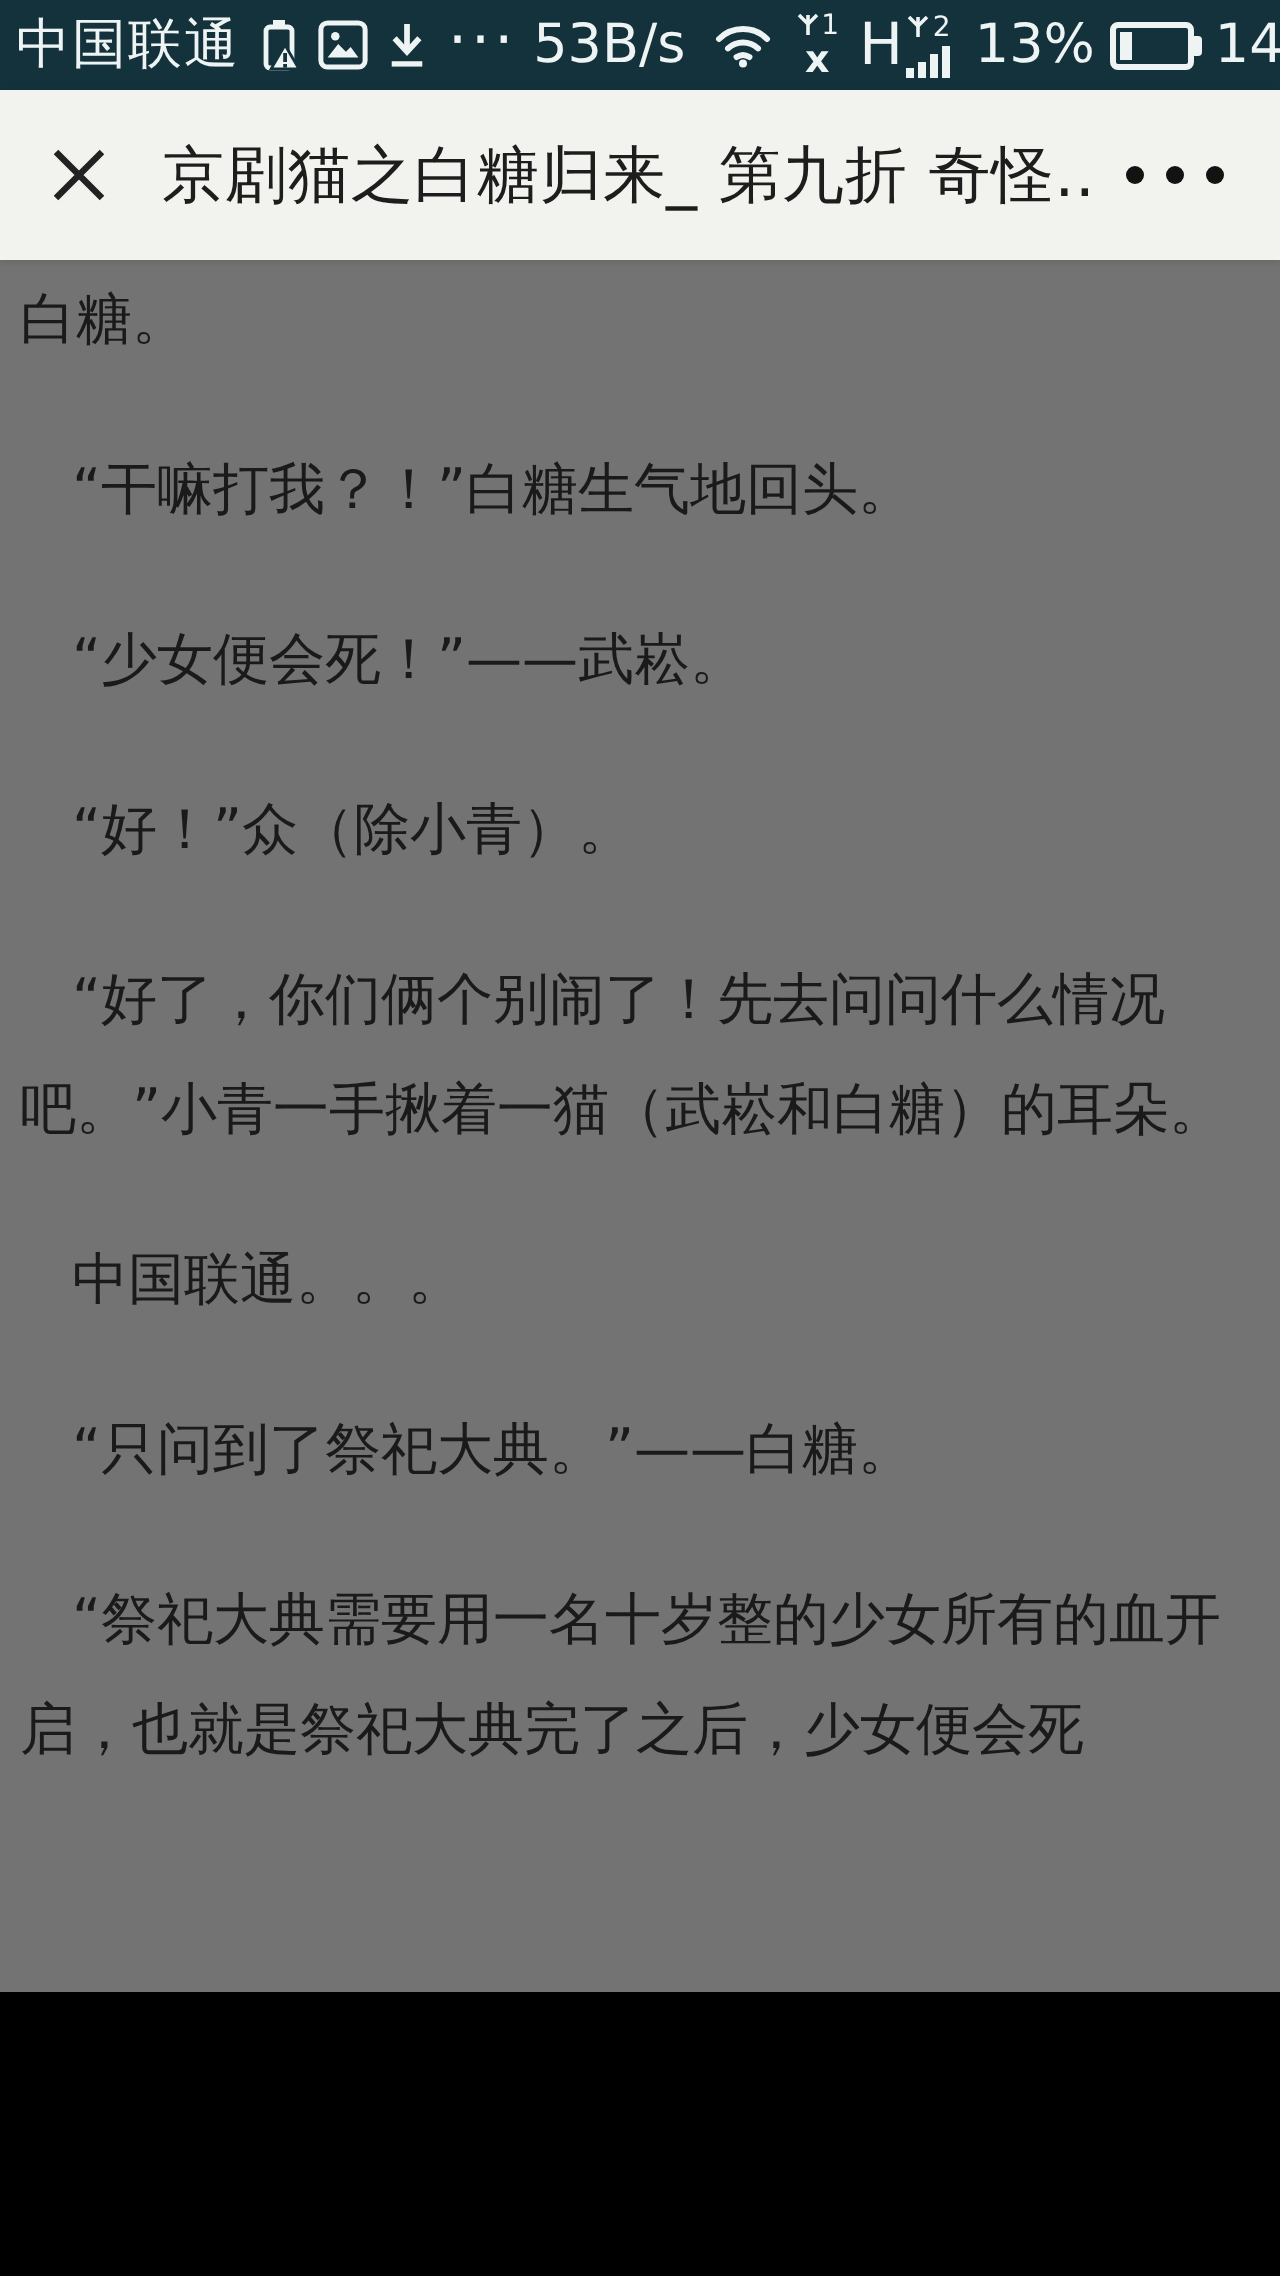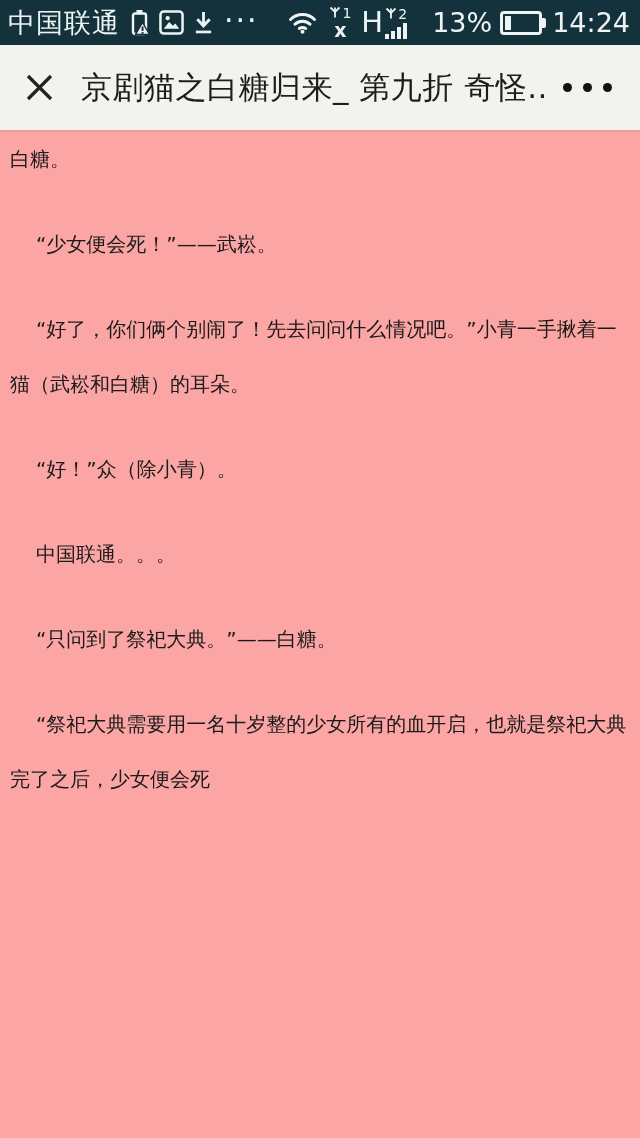--- a/index.html
+++ b/index.html
@@ -1,18 +1,18 @@
 <!DOCTYPE html>
 <html><head>
 <meta charset="utf-8">
 <style>
   * { margin:0; padding:0; box-sizing:border-box; }
   html,body { width:640px; background:#000; }
   body { font-family:"DejaVu Sans","Liberation Sans",sans-serif; }
-  .phone { width:640px; height:1138px; overflow:hidden; position:relative; background:#f5f2dc; }
+  .phone { width:640px; height:996px; overflow:hidden; position:relative; background:#f5f2dc; }
 
   
   .status-bar {
     height:45px; background:#14323c; color:#eef4f3;
     display:flex; align-items:center; padding:0 10px 0 8px;
     font-size:27px; line-height:45px; white-space:nowrap;
   }
   .sb-carrier { letter-spacing:1px; }
   .sb-ic { margin-left:9px; flex:none; display:block; }
   .sb-dots { margin-left:10px; font-size:30px; letter-spacing:2px; position:relative; top:-2px; }
@@ -22,21 +22,21 @@
   .sb-sim { display:inline-flex; flex-direction:column; align-items:center; margin-left:12px; line-height:1; }
   .sim-top { display:inline-flex; align-items:flex-start; }
   .sim-top i { font-style:normal; font-size:14px; line-height:1; margin-left:1px; }
   .sim1-x { font-size:19px; line-height:1; margin-top:1px; font-weight:bold; }
   .sb-net { margin-left:10px; font-size:29px; font-weight:500; }
   .sb-net-group { display:inline-flex; align-items:center; }
   .bars { display:inline-flex; align-items:flex-end; height:16px; margin-top:2px; }
   .bars i { display:block; width:4px; background:#eef4f3; margin-left:2px; }
   .bars i:first-child { margin-left:0; }
   .b1{height:5px;} .b2{height:8px;} .b3{height:12px;} .b4{height:16px;}
-  .sb-batt-pct { margin-left:25px; }
+  .sb-batt-pct { margin-left:12px; }
   .sb-batt { width:42px; height:24px; border:3px solid #eef4f3; border-radius:4px;
              margin-left:8px; position:relative; flex:none; }
   .sb-batt-fill { position:absolute; left:2px; top:2px; bottom:2px; width:6px; background:#eef4f3; }
   .sb-batt-nub { position:absolute; right:-7px; top:4px; width:4px; height:10px; background:#eef4f3; border-radius:0 2px 2px 0; }
   .sb-time { margin-left:10px; }
 
   
   .title-bar {
     height:85px; background:#f2f3ee; display:flex; align-items:center;
     padding:0 26px 0 24px; box-shadow:0 1px 3px rgba(0,0,0,0.10);
@@ -46,23 +46,23 @@
   .tb-title {
     flex:1; margin-left:26px; font-size:31px; color:#1d1d1d;
     white-space:nowrap; overflow:hidden; letter-spacing:0.5px;
   }
   .tb-menu { flex:none; display:inline-flex; align-items:center; margin-left:14px; cursor:pointer; padding:8px 2px; }
   .tb-menu i { display:block; width:9px; height:9px; border-radius:50%; background:#121212; margin-left:11px; }
   .tb-menu i:first-child { margin-left:0; }
 
   
   .content {
-    background:#fca5a5; height:1008px; overflow:hidden;
+    background:#737373; height:1008px; overflow:hidden;
     padding:2px 8px 0 10px;
-    font-size:20px; line-height:55px; color:#1a1a1a;
+    font-size:28px; line-height:55px; color:#1a1a1a;
   }
   .para { margin:0 0 30px; text-indent:26px; word-break:break-all; }
   .para.no-indent { text-indent:0; }
 </style>
 </head>
 <body>
 
 <div class="phone">
 
   <div class="status-bar">
@@ -84,20 +84,21 @@
 
     <svg class="sb-ic" width="21" height="25" viewBox="0 0 22 26">
       <path d="M11 2 V15" stroke="#eef4f3" stroke-width="3" fill="none"></path>
       <path d="M4.5 9.5 L11 16.5 L17.5 9.5" stroke="#eef4f3" stroke-width="3" fill="none"></path>
       <rect x="3" y="21.5" width="16" height="2.8" fill="#eef4f3"></rect>
     </svg>
 
     <span class="sb-dots">···</span>
     <span class="sb-flex"></span>
 
+    <span class="sb-speed">53B/s</span>
 
     <svg class="sb-ic sb-wifi" width="29" height="23" viewBox="0 0 29 23">
       <path d="M2.5 8.5 A17 17 0 0 1 26.5 8.5" fill="none" stroke="#eef4f3" stroke-width="3" stroke-linecap="round"></path>
       <path d="M7 13.2 A11 11 0 0 1 22 13.2" fill="none" stroke="#eef4f3" stroke-width="3" stroke-linecap="round"></path>
       <path d="M11.3 17.5 A6 6 0 0 1 17.7 17.5" fill="none" stroke="#eef4f3" stroke-width="3" stroke-linecap="round"></path>
       <circle cx="14.5" cy="20.8" r="2" fill="#eef4f3"></circle>
     </svg>
 
     <span class="sb-sim">
       <span class="sim-top">
@@ -145,21 +146,22 @@
     <span class="tb-menu">
         <i></i>
         <i></i>
         <i></i>
       </span>
   </div>
 
   <div class="content">
 
   <p class="para no-indent">白糖。</p>
+      <p class="para">“干嘛打我？！”白糖生气地回头。</p>
       <p class="para">“少女便会死！”——武崧。</p>
+      <p class="para">“好！”众（除小青）。</p>
       <p class="para">“好了，你们俩个别闹了！先去问问什么情况吧。”小青一手揪着一猫（武崧和白糖）的耳朵。</p>
-      <p class="para">“好！”众（除小青）。</p>
       <p class="para">中国联通。。。</p>
       <p class="para">“只问到了祭祀大典。”——白糖。</p>
       <p class="para">“祭祀大典需要用一名十岁整的少女所有的血开启，也就是祭祀大典完了之后，少女便会死</p>
     </div>
 
 </div>
 
 </body></html>

